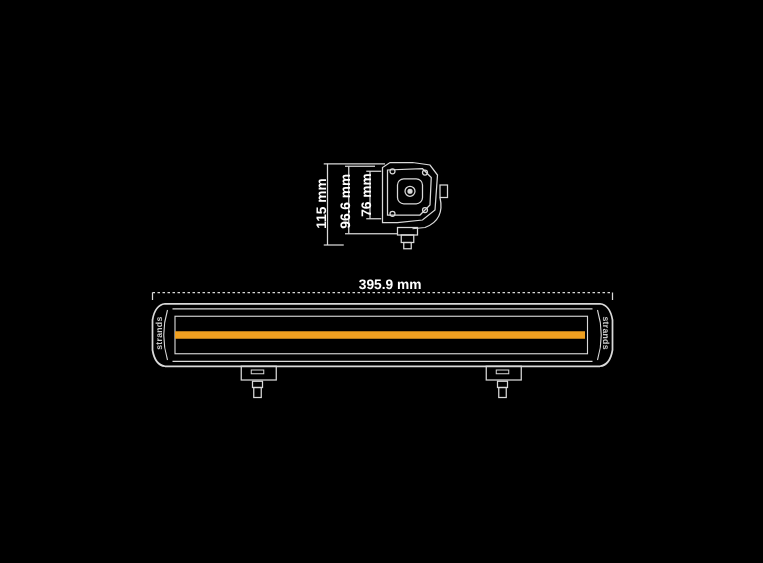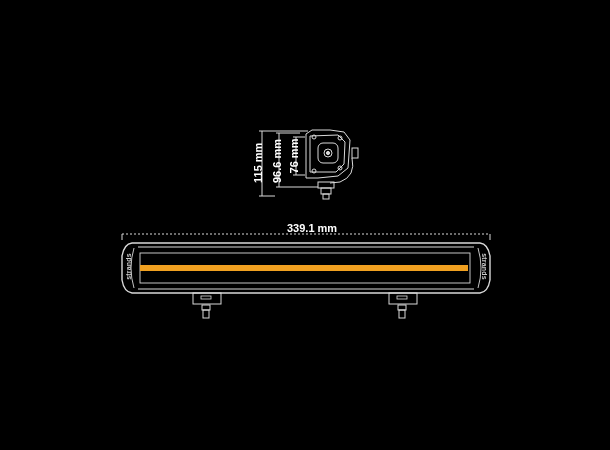--- a/index.html
+++ b/index.html
@@ -72,21 +72,21 @@
     <rect x="203" y="310" width="6" height="8" stroke-width="1"></rect>
     <rect x="389" y="293" width="28" height="11" stroke-width="1"></rect>
     <rect x="397" y="296" width="10" height="3" stroke-width="0.8"></rect>
     <rect x="398" y="305" width="8" height="5" stroke-width="1"></rect>
     <rect x="399" y="310" width="6" height="8" stroke-width="1"></rect>
   </g>
 
   <rect x="140" y="265" width="328" height="6" fill="#f0a020"></rect>
 </svg>
 
-<div class="dim-label" style="left:287px; top:222px;">339.1 mm</div>
+<div class="dim-label" style="left:287px; top:222px;">395.9 mm</div>
 
 <div class="dim-label vert" style="left:238px; top:157px; width:40px; text-align:center;">115 mm</div>
 
 <div class="dim-label vert" style="left:246px; top:155px; width:62px; text-align:center;">96.6 mm</div>
 
 <div class="dim-label vert" style="left:272px; top:150px; width:44px; text-align:center;">76 mm</div>
 
 <div class="brand vert" style="left:111px; top:263px; width:34px; text-align:center;">strands</div>
 <div class="brand" style="left:467px; top:263px; width:34px; text-align:center; transform:rotate(90deg);">strands</div>
 

